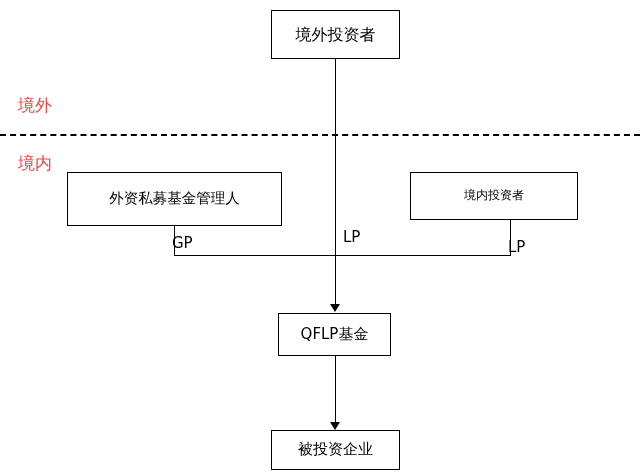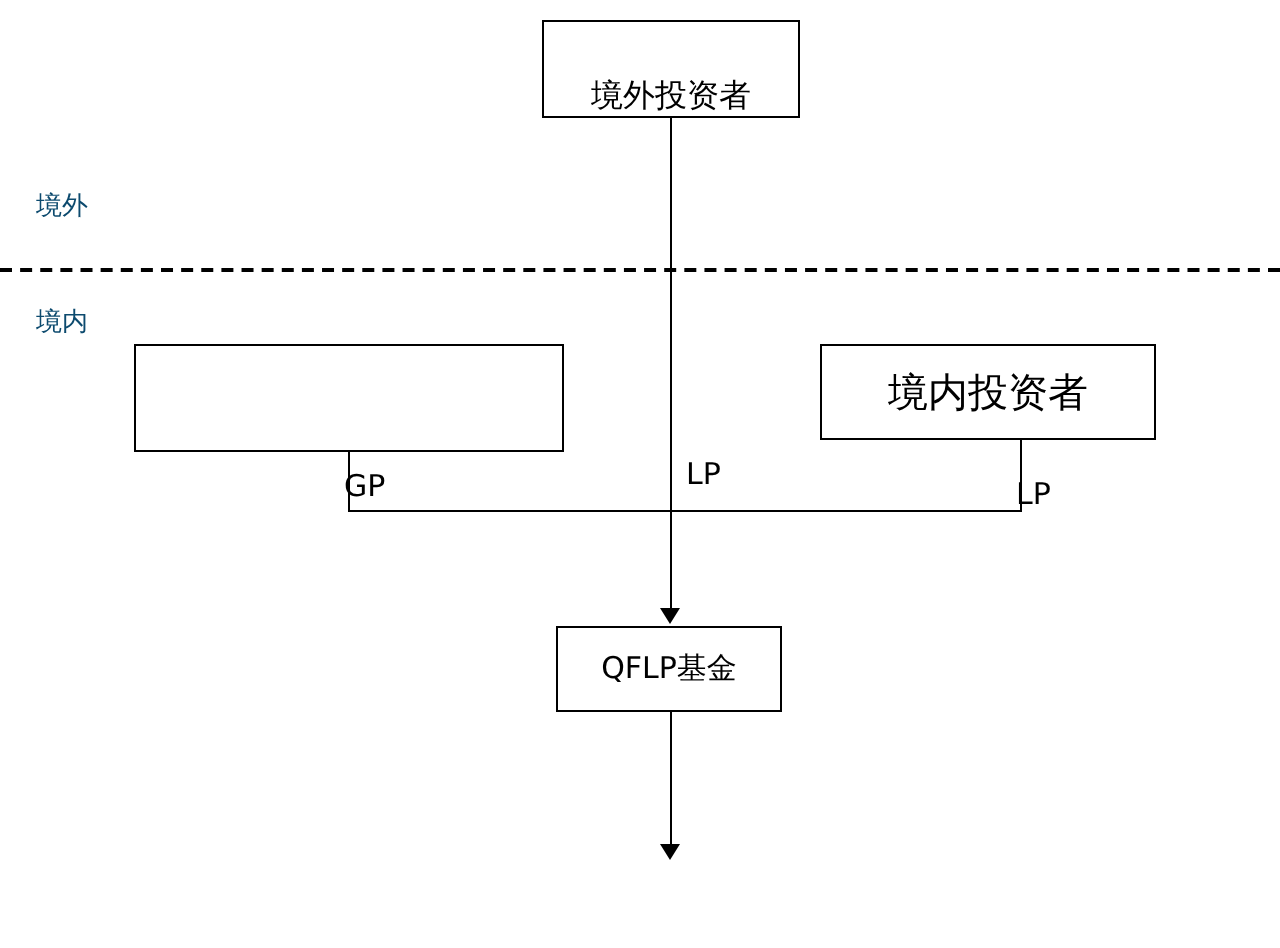--- a/index.html
+++ b/index.html
@@ -29,29 +29,28 @@
     text-align: center;
     color: #000000;
     line-height: 1.32;
   }
   .node .line1 { display: block; white-space: nowrap; }
   .node .line2 { display: block; white-space: nowrap; }
 
   #node-offshore-investor {
     left: 271px; top: 10px; width: 129px; height: 49px;
     font-size: 16px;
-    justify-content: flex-end;
   }
   #node-foreign-fund-manager {
     left: 67px; top: 172px; width: 215px; height: 54px;
     font-size: 14.5px;
   }
   #node-domestic-investor {
     left: 410px; top: 172px; width: 168px; height: 48px;
-    font-size: 20px;
+    font-size: 12px;
   }
   #node-qflp-fund {
     left: 278px; top: 313px; width: 113px; height: 43px;
     font-size: 15px;
   }
   #node-invested-enterprise {
     left: 271px; top: 430px; width: 129px; height: 40px;
     font-size: 15px;
   }
 
@@ -73,22 +72,22 @@
   .divider {
     position: absolute;
     left: 0; top: 134px;
     width: 640px;
     height: 0;
     border-top: 2px dashed #000000;
   }
 
   .zone-label {
     position: absolute;
-    font-size: 13px;
-    color: #0c4a6e;
+    font-size: 17px;
+    color: #ef4444;
     white-space: nowrap;
   }
   #label-offshore { left: 18px; top: 94px; }
   #label-onshore  { left: 18px; top: 152px; }
 
   .edge-label {
     position: absolute;
     font-size: 15px;
     color: #000000;
     white-space: nowrap;
@@ -106,30 +105,34 @@
   <div class="divider"></div>
 
   <div class="zone-label" id="label-offshore">境外</div>
   <div class="zone-label" id="label-onshore">境内</div>
 
   <div class="node" id="node-offshore-investor">
     <span class="line1">境外投资者</span>
   </div>
 
   <div class="node" id="node-foreign-fund-manager">
+    <span class="line1">外资私募基金管理人</span>
   </div>
 
   <div class="node" id="node-domestic-investor">
     <span class="line1">境内投资者</span>
   </div>
 
   <div class="node" id="node-qflp-fund">
     <span class="line1">QFLP基金</span>
   </div>
 
+  <div class="node" id="node-invested-enterprise">
+    <span class="line1">被投资企业</span>
+  </div>
 
   <div class="conn vline" style="left:335px; top:59px; height:196px;"></div>
 
   <div class="conn vline" style="left:174px; top:226px; height:29px;"></div>
 
   <div class="conn vline" style="left:510px; top:220px; height:35px;"></div>
 
   <div class="conn hline" style="left:174px; top:255px; width:337px;"></div>
 
   <div class="conn vline" style="left:335px; top:255px; height:50px;"></div>

